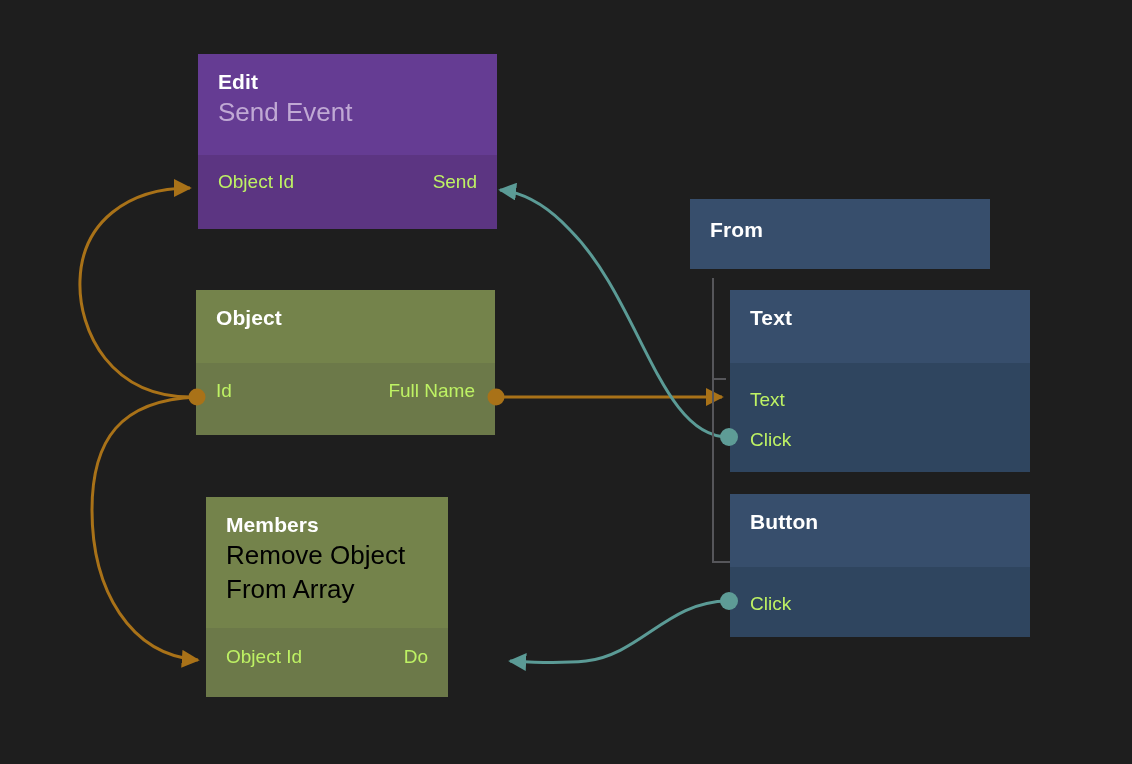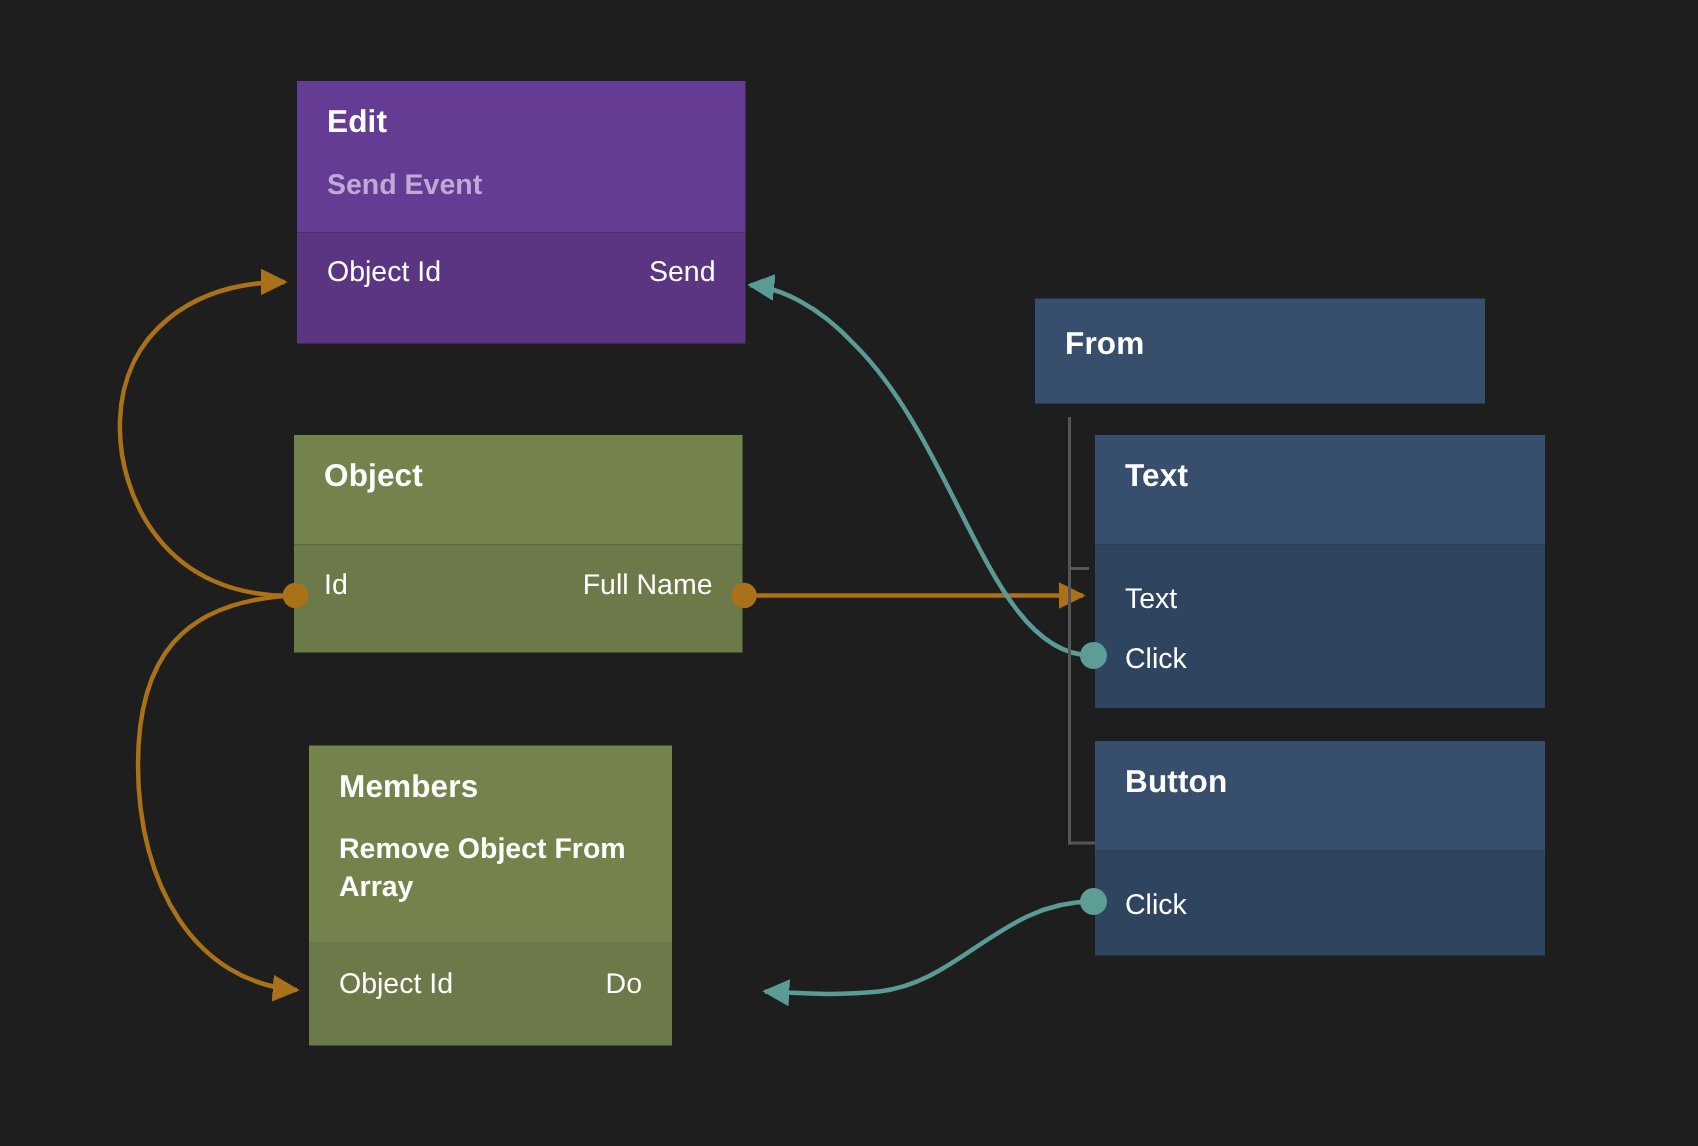--- a/index.html
+++ b/index.html
@@ -33,38 +33,38 @@
     padding: 16px 20px 14px 20px;
   }
   .node-title {
     font-size: 21px;
     font-weight: bold;
     color: #ffffff;
     line-height: 1.16;
     letter-spacing: 0.1px;
   }
   .node-subtitle {
-    font-size: 19px;
-    font-weight: bold;
+    font-size: 26px;
+    font-weight: normal;
     line-height: 1.28;
-    margin-top: 18px;
+    margin-top: 2px;
   }
   .node-body {
     box-sizing: border-box;
     position: relative;
   }
   .port-row {
     position: relative;
     display: flex;
     align-items: center;
     justify-content: space-between;
     box-sizing: border-box;
     padding: 0 20px;
     font-size: 19px;
-    color: #ffffff;
+    color: #bef264;
     height: 40px;
   }
   .port-row.single-left {
     justify-content: flex-start;
   }
   .port-label-left { text-align: left; }
   .port-label-right { text-align: right; }
 
   
   .node-edit { left: 198px; top: 54px; width: 299px; }
@@ -73,21 +73,21 @@
   .node-edit .node-body { background: #5c3582; height: 74px; padding-top: 7px; }
 
   
   .node-object { left: 196px; top: 290px; width: 299px; }
   .node-object .node-header { background: #74834b; height: 73px; }
   .node-object .node-body { background: #6c7949; height: 72px; padding-top: 8px; }
 
   
   .node-members { left: 206px; top: 497px; width: 242px; }
   .node-members .node-header { background: #74834b; height: 131px; }
-  .node-members .node-subtitle { color: #ffffff; }
+  .node-members .node-subtitle { color: #000000; }
   .node-members .node-body { background: #6c7949; height: 69px; padding-top: 9px; }
 
   
   .node-group { left: 690px; top: 199px; width: 300px; }
   .node-group .node-header { background: #374e6c; height: 70px; padding-top: 19px; }
 
   
   .node-text { left: 730px; top: 290px; width: 300px; }
   .node-text .node-header { background: #374e6c; height: 73px; }
   .node-text .node-body { background: #2f455f; height: 109px; padding-top: 17px; }

